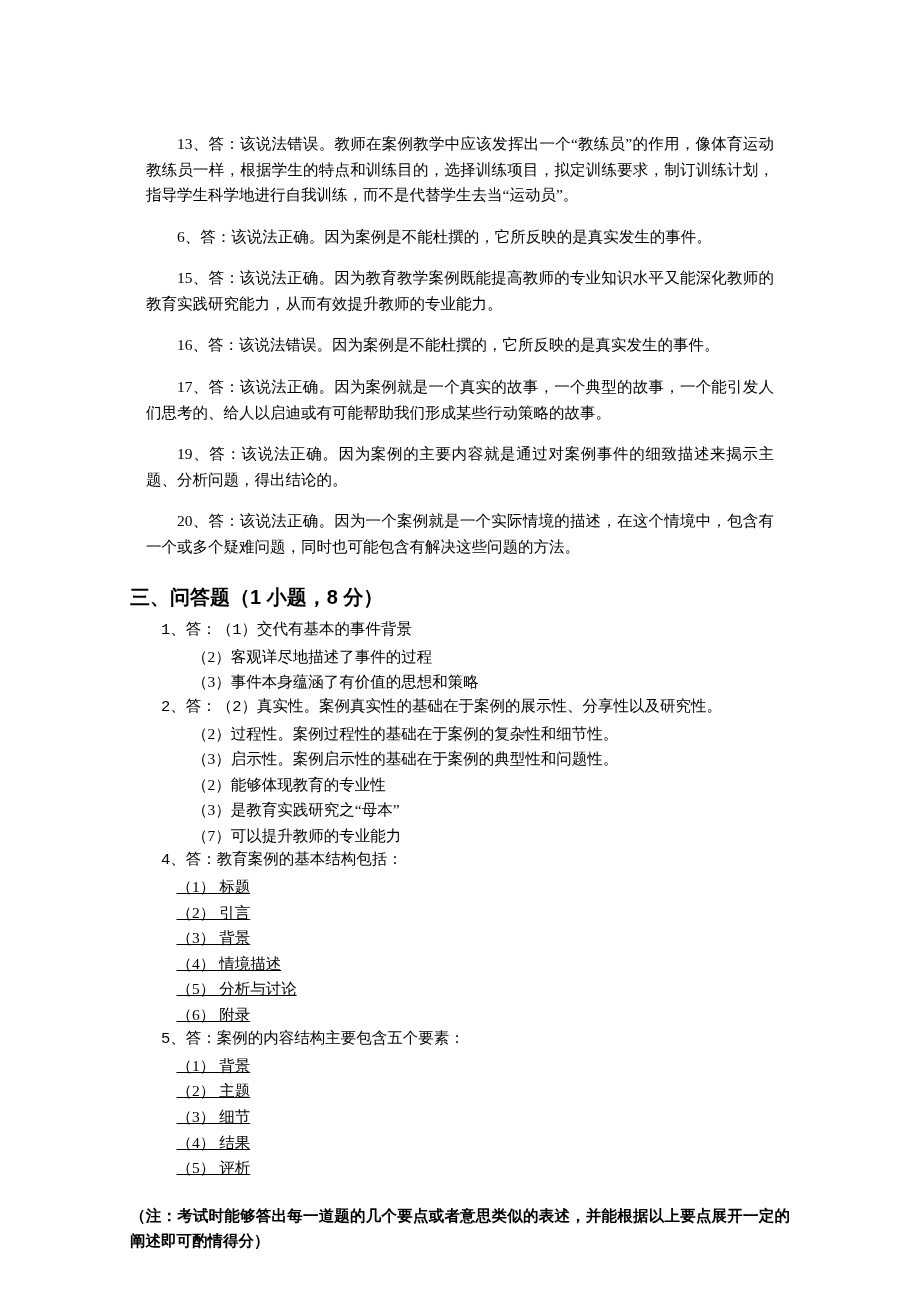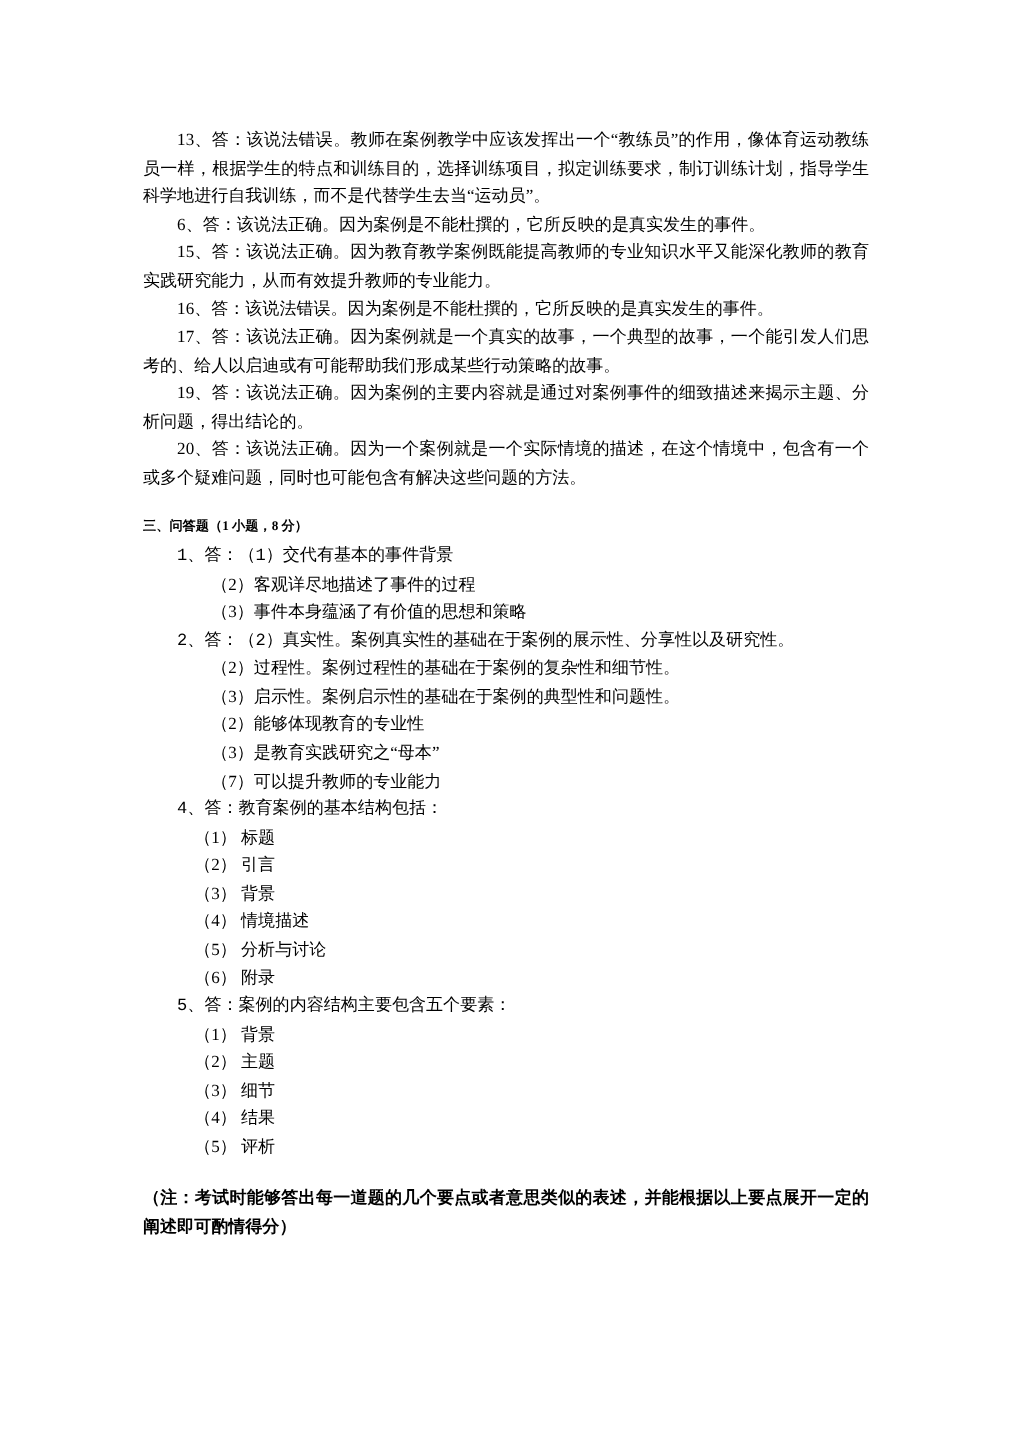--- a/index.html
+++ b/index.html
@@ -14,43 +14,44 @@
     padding: 115px 130px 60px 130px;
     box-sizing: border-box;
     font-family: "SimSun", "宋体", serif;
     font-size: 15.5px;
     line-height: 1.65;
     color: #000;
   }
   .para {
     text-indent: 2em;
     text-align: justify;
-    margin: 0;
+    margin: 16px;
   }
   .section-title {
-    font-family: Liberation Serif, serif;
+    font-family: Liberation Sans, sans-serif;
     font-weight: bold;
-    font-size: 12px;
+    font-size: 20px;
     margin: 22px 0 4px 0;
   }
   .q-block {
     margin: 0;
   }
   .q-head {
     text-indent: 2em;
     margin: 0;
     font-family: Liberation Mono, monospace;
   }
   .q-sub {
     text-indent: 4em;
     margin: 0;
   }
   .q-sub2 {
     text-indent: 3em;
     margin: 0;
+    text-decoration: underline;
   }
   .note {
     margin-top: 22px;
     text-align: justify;
     font-weight: bold;
   }
 </style>
 </head>
 <body>
 

